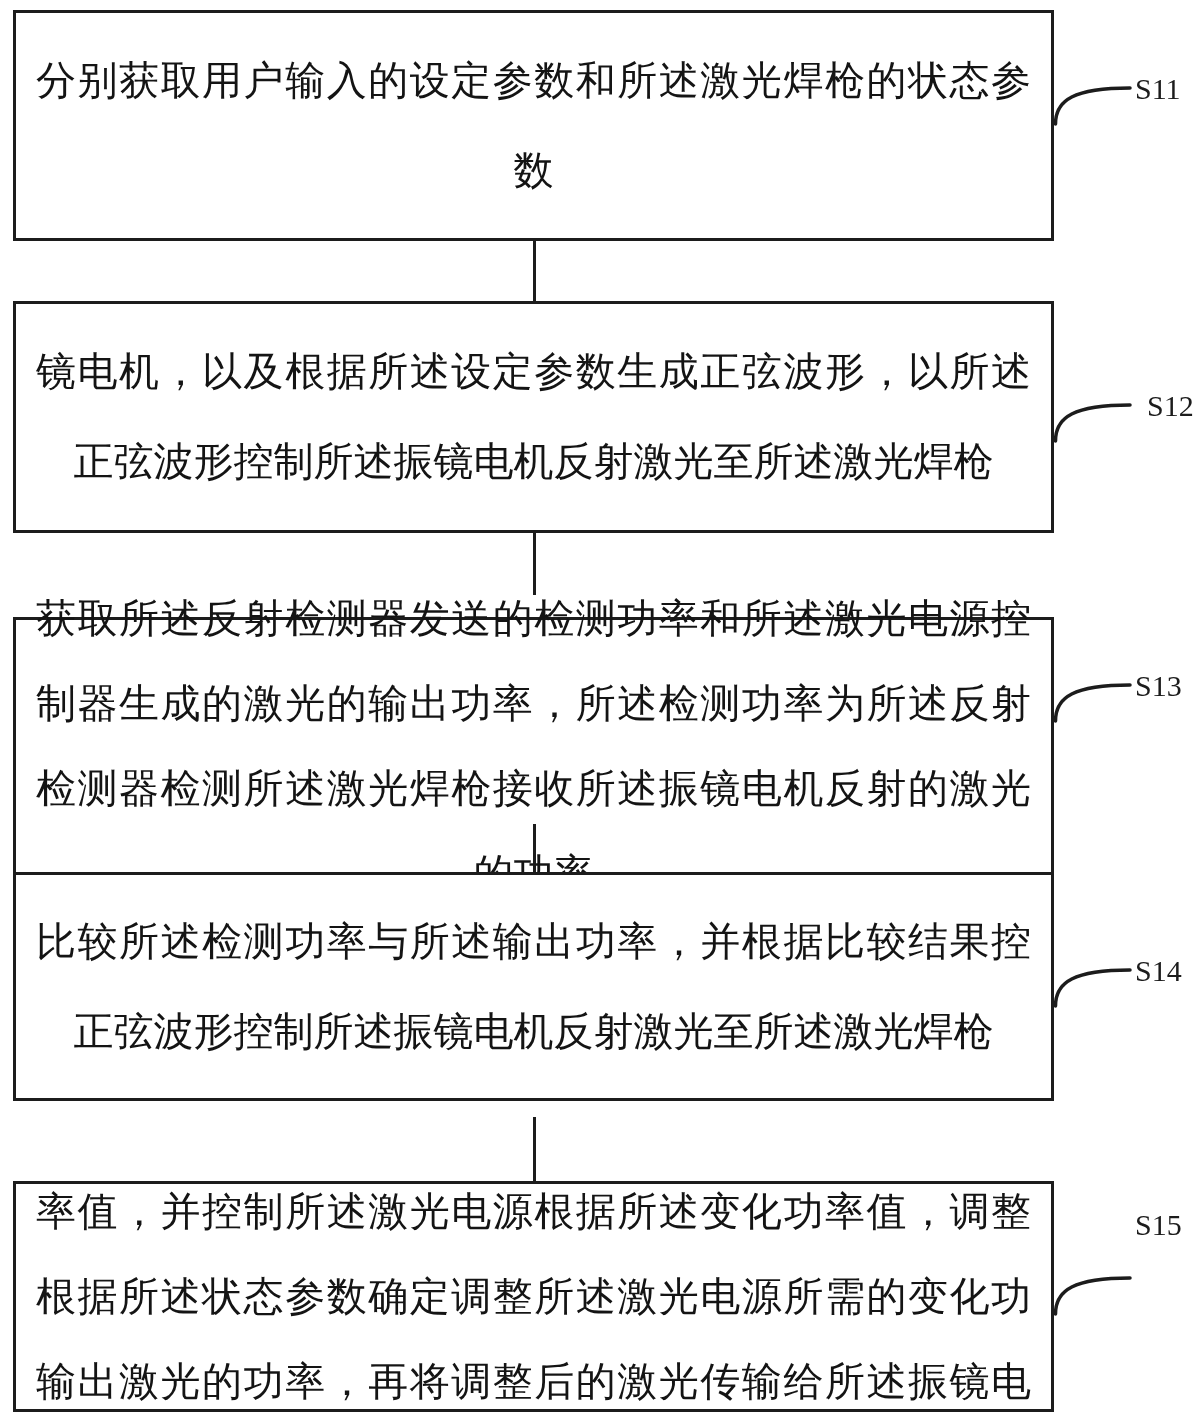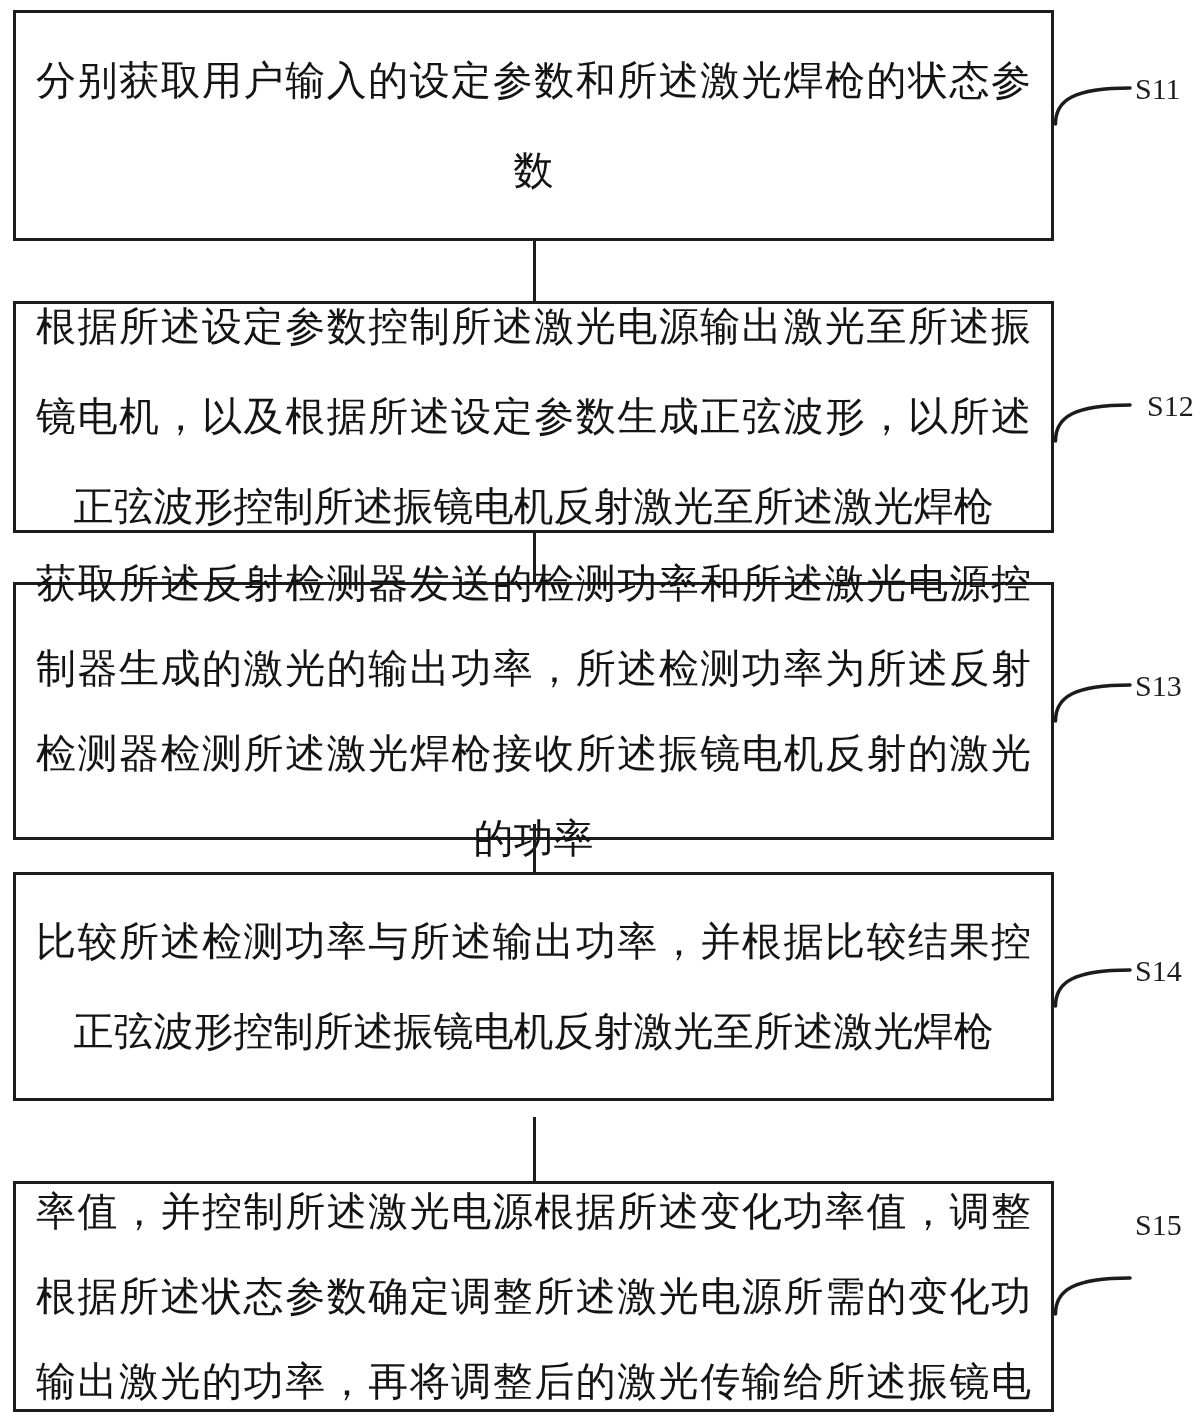--- a/index.html
+++ b/index.html
@@ -75,28 +75,27 @@
 <div id="canvas">
 
   <div class="box" style="top:10px; height:231px;">
     <div class="tline j">分别获取用户输入的设定参数和所述激光焊枪的状态参</div>
     <div class="tline c">数</div>
   </div>
 
   <div class="connector" style="top:239px; height:64px;"></div>
 
   <div class="box" style="top:301px; height:232px;">
-    <div class="tline j">根据所述设定参数控制所述激光电源输出激光至所述振</div>
     <div class="tline j">镜电机，以及根据所述设定参数生成正弦波形，以所述</div>
     <div class="tline c">正弦波形控制所述振镜电机反射激光至所述激光焊枪</div>
   </div>
 
   <div class="connector" style="top:531px; height:64px;"></div>
 
-  <div class="box lh4" style="top:582px; height:258px;">
+  <div class="box lh4" style="top:617px; height:258px;">
     <div class="tline j">获取所述反射检测器发送的检测功率和所述激光电源控</div>
     <div class="tline j">制器生成的激光的输出功率，所述检测功率为所述反射</div>
     <div class="tline j">检测器检测所述激光焊枪接收所述振镜电机反射的激光</div>
     <div class="tline c">的功率</div>
   </div>
 
   <div class="connector" style="top:824px; height:68px;"></div>
 
   <div class="box" style="top:872px; height:229px;">
     <div class="tline j">比较所述检测功率与所述输出功率，并根据比较结果控</div>

